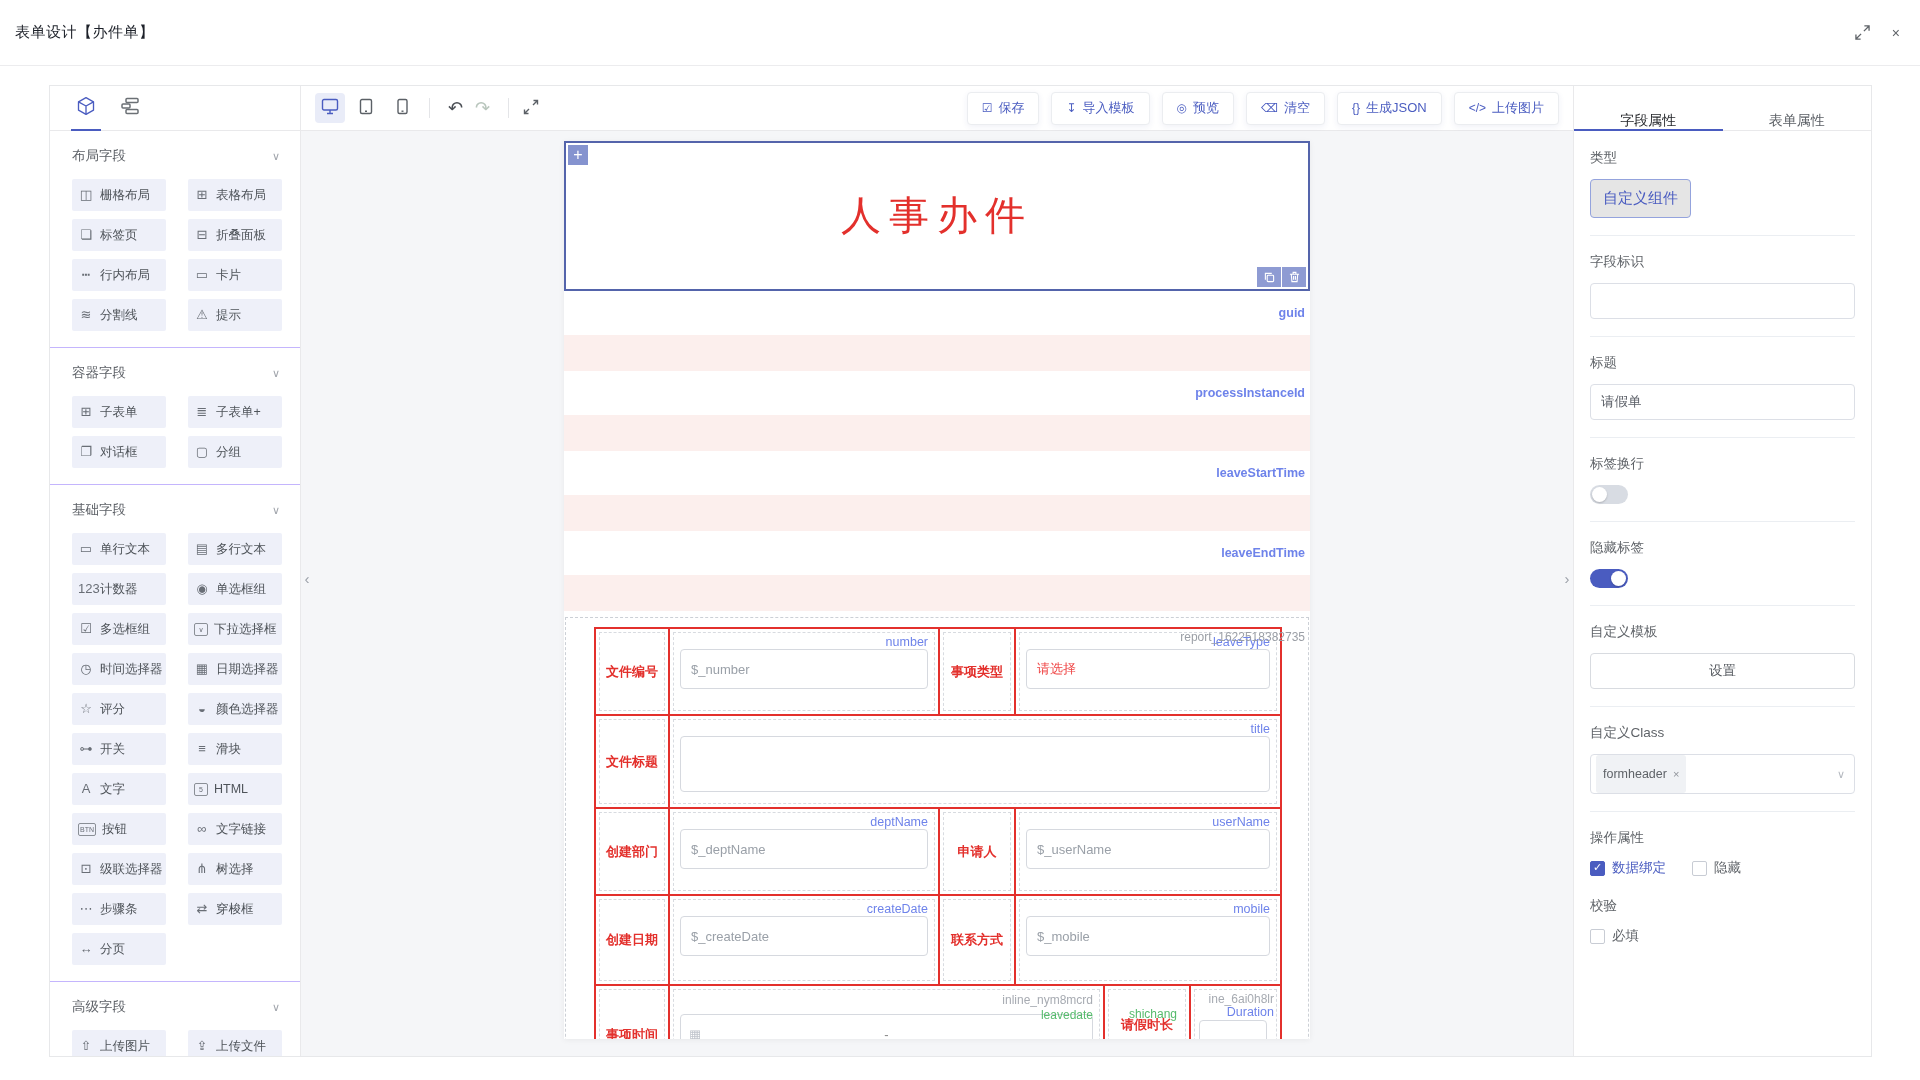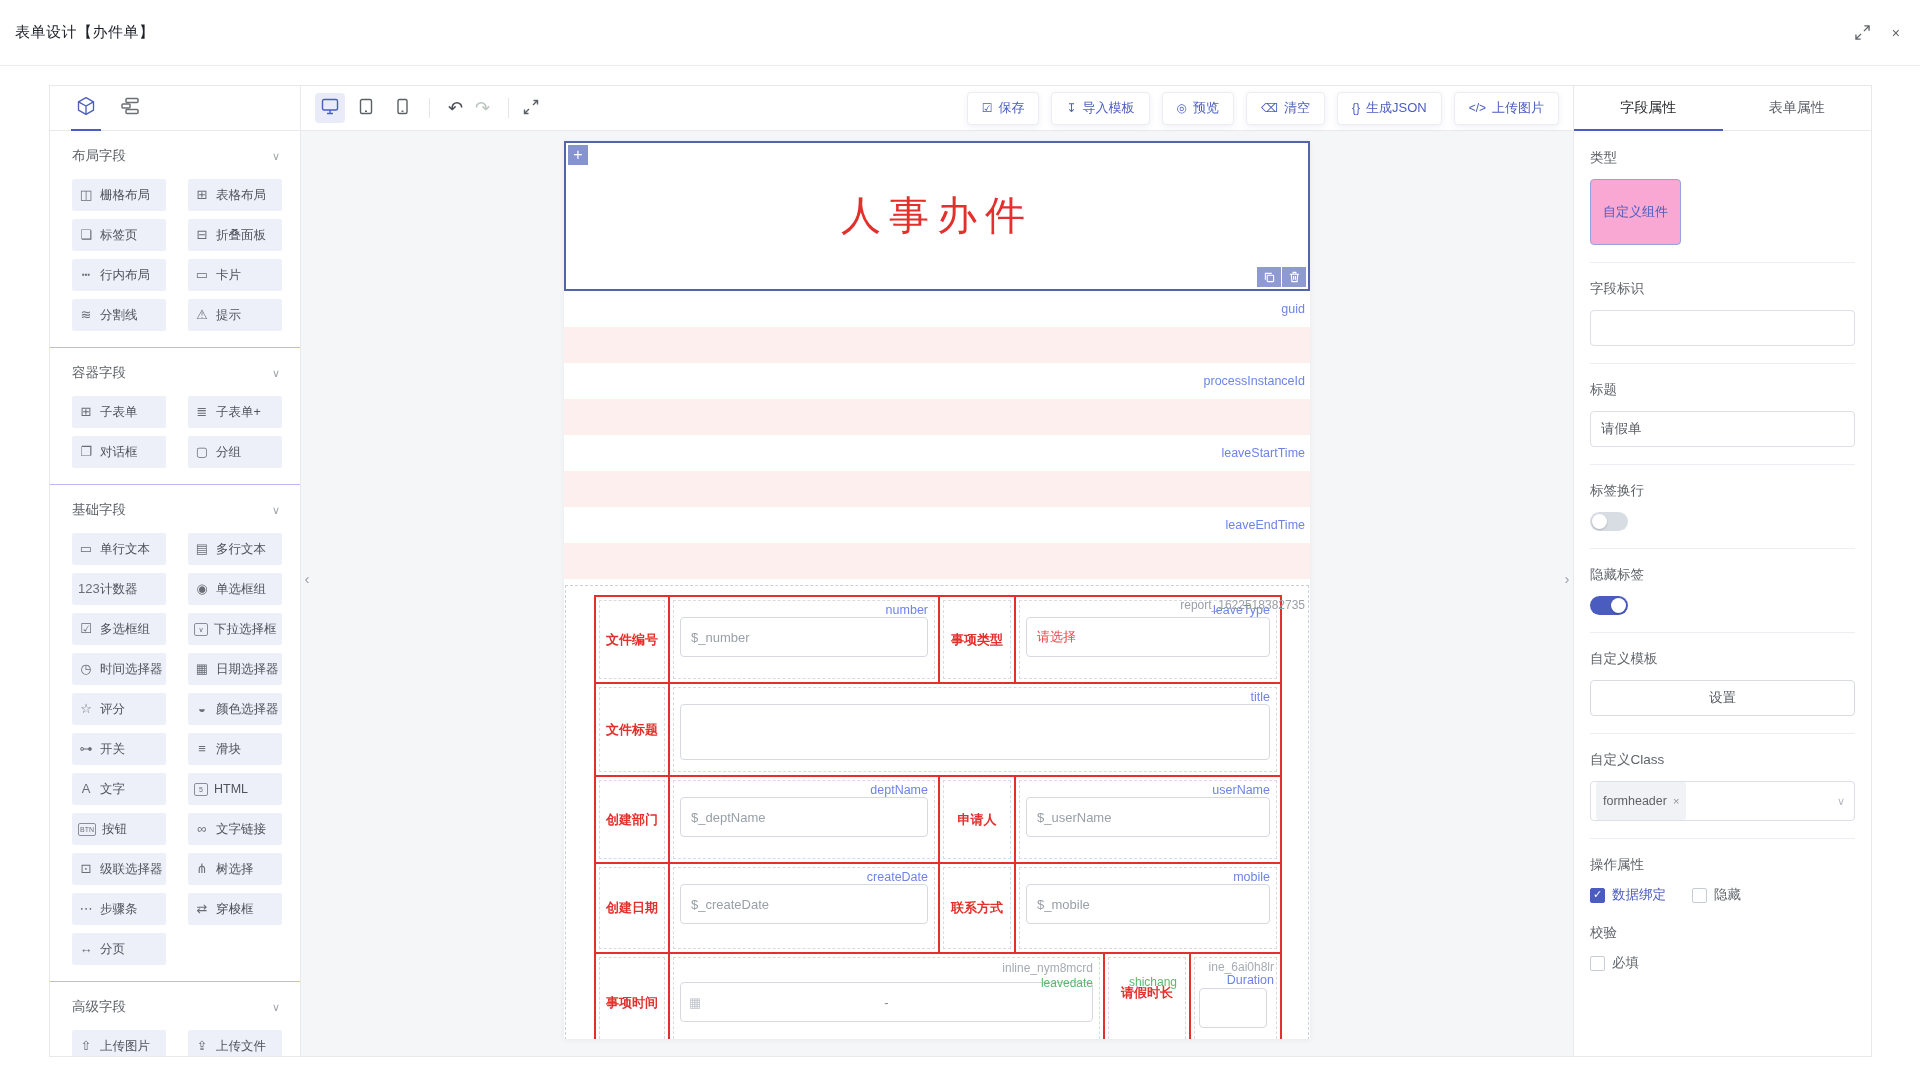--- a/index.html
+++ b/index.html
@@ -60,21 +60,21 @@
     background:#fff; box-shadow:0 1px 6px rgba(0,0,0,.06); overflow:hidden; }
 
   .title-block { height:150px; border:2px solid #5464ab; position:relative; }
   .form-title { line-height:144px; text-align:center; color:#e3302c; font-size:40px; font-weight:400; letter-spacing:8px; }
   .drag-handle { position:absolute; top:2px; left:2px; width:20px; height:20px; background:#8593cf; color:#fff;
     font-size:16px; line-height:19px; text-align:center; cursor:move; }
   .block-actions { position:absolute; right:2px; bottom:2px; display:flex; gap:1px; }
   .block-actions span { width:24px; height:20px; background:#8e9bd3; display:flex; align-items:center;
     justify-content:center; cursor:pointer; }
 
-  .hf-label-row { height:36px; position:relative; }
+  .hf-label-row { height:44px; position:relative;font-weight:bold; }
   .hf-id { position:absolute; right:5px; top:50%; transform:translateY(-50%); color:#6e83ea; font-size:12.5px; }
   .hf-bar { height:36px; background:#fcefed; }
 
   .table-comp { margin:6px 1px 0; border:1px dashed #ccd0d6; position:relative; padding:9px 26px 0 28px; }
   .comp-id { position:absolute; top:12px; right:3px; color:#9b9fa6; font-size:12px; z-index:2; }
   table.red { width:100%; border-collapse:collapse; table-layout:fixed; }
   table.red td { border:2px solid #e3302c; padding:3px; vertical-align:top; }
   table.red.r5t { margin-top:-2px; }
   .cin { border:1px dashed #d8dbe0; height:100%; position:relative; }
   td.lab .cin { display:flex; align-items:center; justify-content:center; }
@@ -95,31 +95,31 @@
   .dur-cin .gid { position:absolute; top:2px; right:2px; max-width:80px; overflow:hidden; white-space:nowrap; }
   .dur-cin .fid { top:15px; right:2px; }
   .dur-inp { position:absolute; top:30px; left:4px; width:68px; height:40px; border:1px solid #d6d9df;
     border-radius:4px; background:#fff; }
   .dur2-cin .red-label { position:absolute; top:26px; left:0; right:0; text-align:center; }
   .dur2-cin .mid { position:absolute; top:17px; left:0; right:0; text-align:center; transform:translateX(6px); }
 
   
   .rightpanel { width:298px; border-left:1px solid #e9e9eb; display:flex; flex-direction:column; }
   .rp-tabs { height:45px; border-bottom:1px solid #e9e9eb; display:flex; flex:none; }
-  .rp-tab { flex:1; display:flex; align-items:center; justify-content:center; font-size:14px; color:#5c6066;
+  .rp-tab { flex:1; display:flex; align-items:flex-end; justify-content:center; font-size:14px; color:#5c6066;
     cursor:pointer; position:relative; }
   .rp-tab.active { color:#26282c; }
   .rp-tab.active::after { content:""; position:absolute; left:0; right:0; bottom:-1px; height:2px; background:#4a5cc0; }
   .rp-body { flex:1; overflow:hidden; padding:18px 16px 0; }
   .group { min-height:48px; }
   .g-label { font-size:13.5px; color:#5f6368; margin-bottom:12px; }
   .rp-hr { border:none; border-top:1px solid #ebeef2; margin:17px 0; }
   .gap-top { margin-top:20px; }
-  .type-tag { display:inline-block; border:1px solid #94a3dd; color:#4a5cc0; font-size:13px;
-    padding:23px 12px; border-radius:4px; cursor:default; background:#f9a8d4; }
+  .type-tag { display:inline-block; border:1px solid #94a3dd; color:#4a5cc0; font-size:15px;
+    padding:9px 12px; border-radius:4px; cursor:default; background:#e5e5e5; }
   .rp-input { width:100%; height:36px; border:1px solid #dcdfe6; border-radius:4px; padding:12px 10px;
     font-size:13.5px; color:#5a5e66; outline:none; font-family:inherit; }
   .toggle { width:38px; height:19px; border-radius:10px; background:#d8dce3; position:relative; cursor:pointer; }
   .toggle::after { content:""; position:absolute; width:15px; height:15px; border-radius:50%; background:#fff;
     top:2px; left:2px; box-shadow:0 1px 2px rgba(0,0,0,.2); }
   .toggle.on { background:#4a5cc0; }
   .toggle.on::after { left:21px; }
   .set-btn { width:100%; height:36px; background:#fff; border:1px solid #d8dbe0; border-radius:4px;
     color:#55595f; font-size:13.5px; cursor:pointer; font-family:inherit; }
   .class-box { min-height:36px; border:1px solid #dcdfe6; border-radius:4px; display:flex; align-items:center;

